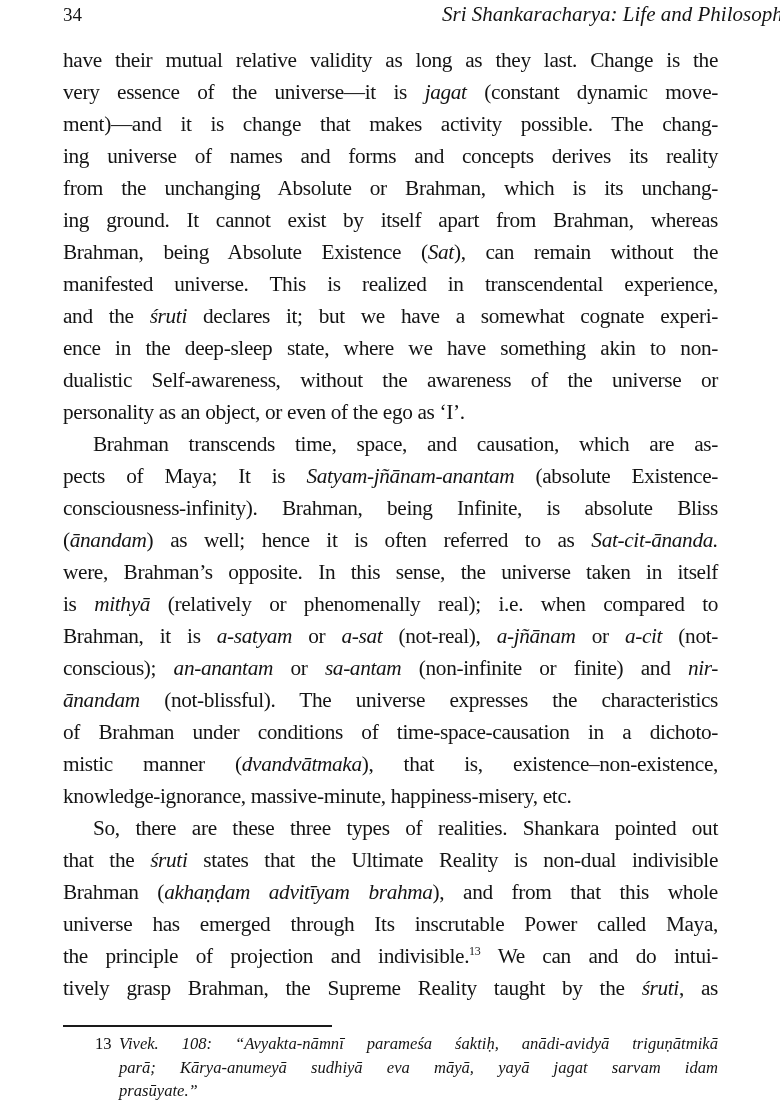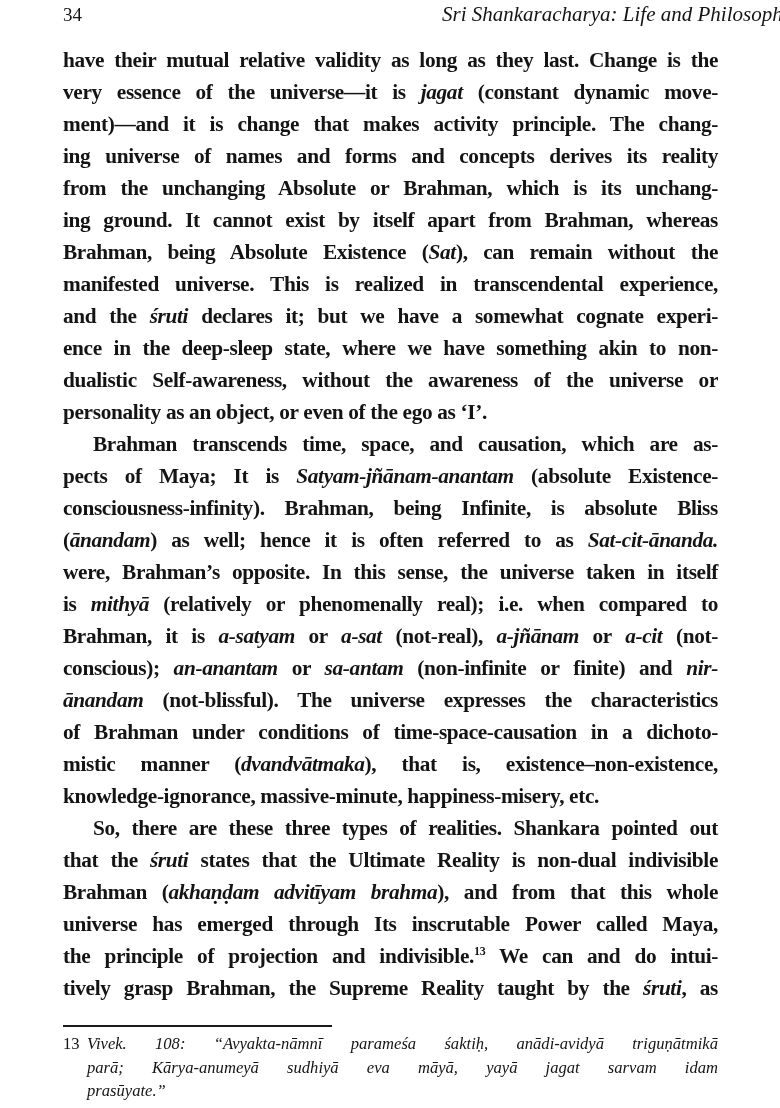--- a/index.html
+++ b/index.html
@@ -12,48 +12,47 @@
   .page-number { position: absolute; left: 63px; top: 4px; font-size: 19px; text-align: center; }
   .running-title {
     position: absolute; left: 12px; width: 780px; top: 2px; text-align: right;
     font-style: italic; font-size: 21px; padding-left: 14px; box-sizing: border-box;
   }
   .body-text { position: absolute; left: 63px; top: 44px; width: 655px; }
   .line {
     display: block; height: 32px; line-height: 32px; font-size: 21.3px;
     white-space: nowrap; text-align: justify; text-align-last: justify;
     letter-spacing: -0.35px;
-    font-weight: bold;
   }
   .line.last { text-align-last: left; }
   .line.indent { padding-left: 30px; }
   .it { font-style: italic; }
   sup { font-size: 12px; line-height: 0; vertical-align: 8px; }
   .rule { position: absolute; left: 63px; top: 1025px; width: 269px; height: 0; border-top: 2px solid #1a1a1a; }
   .footnote { position: absolute; left: 63px; top: 1032px; width: 655px; font-size: 16.6px; }
   .fn-line {
     display: block; height: 23.5px; line-height: 23.5px; white-space: nowrap;
-    text-align: justify; text-align-last: justify; font-style: italic;
+    text-align: justify; text-align-last: justify; font-style: italic; margin-left: 32px;
   }
   .fn-line.cont { padding-left: 24px; }
   .fn-line.last { text-align-last: left; }
   .fn-num { font-style: normal; display: inline-block; width: 24px; }
 </style>
 </head>
 <body>
 
 <div class="header">
   <span class="page-number">34</span>
   <div class="running-title">Sri Shankaracharya: Life and Philosophy</div>
 </div>
 
 <div class="body-text">
   <span class="line"><span>have their mutual relative validity as long as they last. Change is the</span></span>
   <span class="line"><span>very essence of the universe—it is </span><span class="it">jagat</span><span> (constant dynamic move-</span></span>
-  <span class="line"><span>ment)—and it is change that makes activity principle. The chang-</span></span>
+  <span class="line"><span>ment)—and it is change that makes activity possible. The chang-</span></span>
   <span class="line"><span>ing universe of names and forms and concepts derives its reality</span></span>
   <span class="line"><span>from the unchanging Absolute or Brahman, which is its unchang-</span></span>
   <span class="line"><span>ing ground. It cannot exist by itself apart from Brahman, whereas</span></span>
   <span class="line"><span>Brahman, being Absolute Existence (</span><span class="it">Sat</span><span>), can remain without the</span></span>
   <span class="line"><span>manifested universe. This is realized in transcendental experience,</span></span>
   <span class="line"><span>and the </span><span class="it">śruti</span><span> declares it; but we have a somewhat cognate experi-</span></span>
   <span class="line"><span>ence in the deep-sleep state, where we have something akin to non-</span></span>
   <span class="line"><span>dualistic Self-awareness, without the awareness of the universe or</span></span>
   <span class="line last"><span>personality as an object, or even of the ego as ‘I’.</span></span>
   <span class="line indent"><span>Brahman transcends time, space, and causation, which are as-</span></span>

